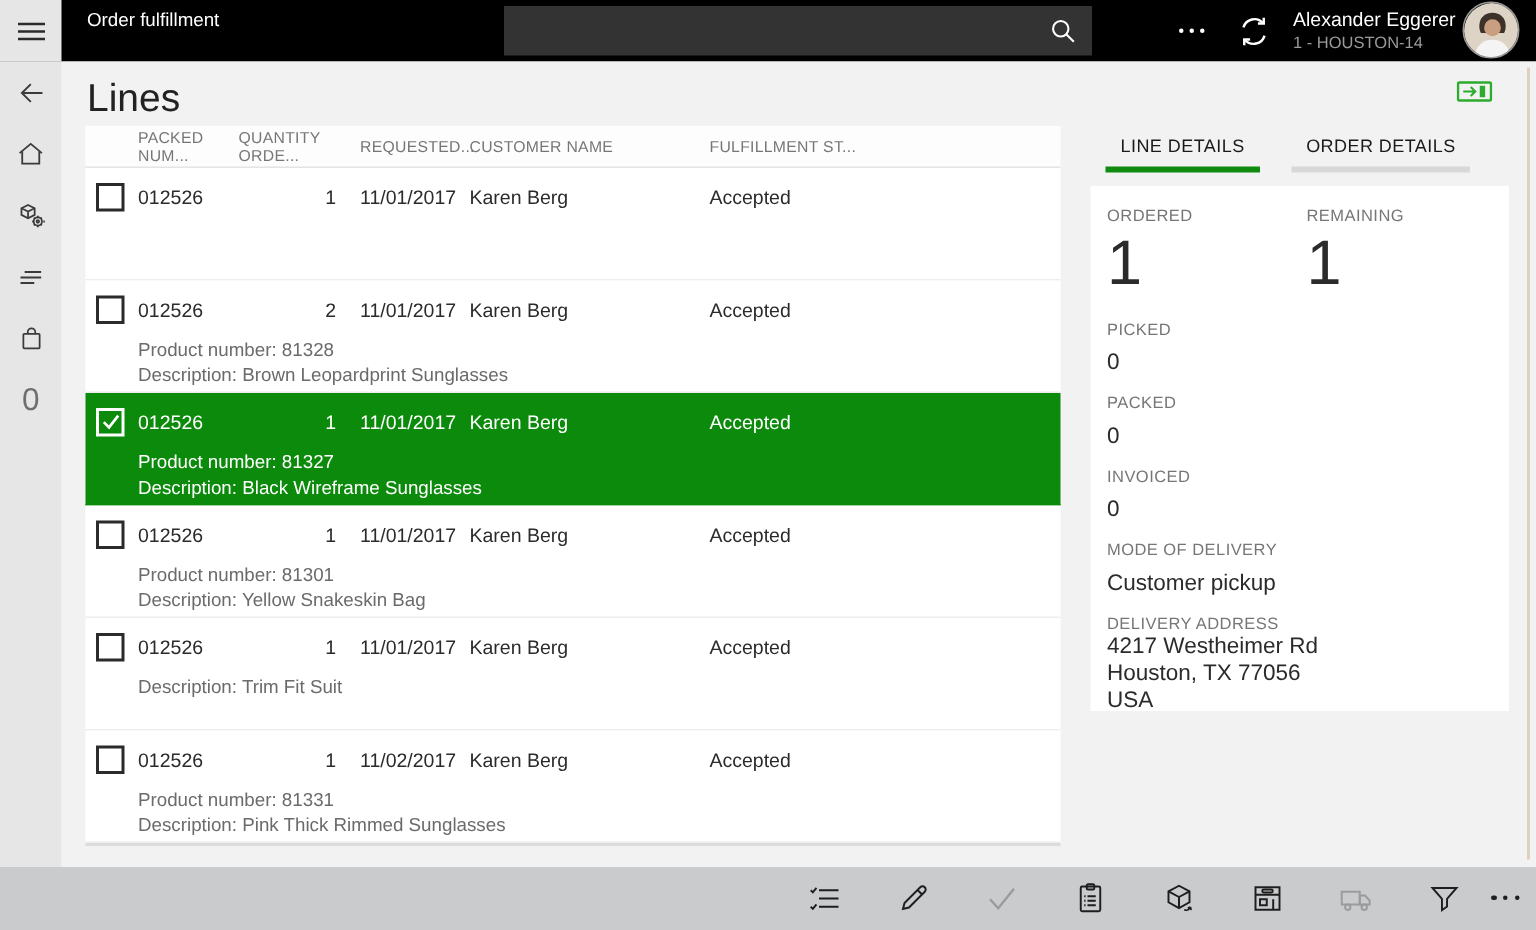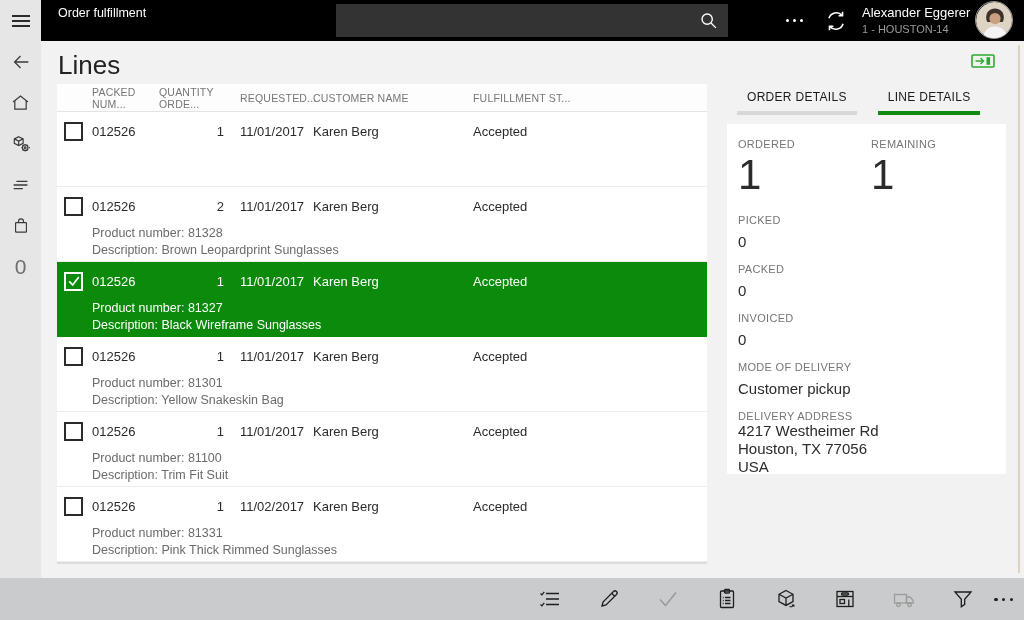--- a/index.html
+++ b/index.html
@@ -267,21 +267,20 @@
         <span class="checkbox">
           
         </span>
       </div>
       <div class="cell">012526</div>
       <div class="cell cell-qty">1</div>
       <div class="cell cell-date">11/01/2017</div>
       <div class="cell">Karen Berg</div>
       <div class="cell">Accepted</div>
     </div>
-    <div class="row-sub"><span>Product number:</span> <span>81100</span></div>
     <div class="row-sub"><span>Description:</span> <span>Trim Fit Suit</span></div>
   </div>
           <div class="row">
     <div class="row-main">
       <div class="cell cell-check">
         <span class="checkbox">
           
         </span>
       </div>
       <div class="cell">012526</div>
@@ -291,22 +290,22 @@
       <div class="cell">Accepted</div>
     </div>
     <div class="row-sub"><span>Product number:</span> <span>81331</span></div>
     <div class="row-sub"><span>Description:</span> <span>Pink Thick Rimmed Sunglasses</span></div>
   </div>
         </div>
     </div>
 
     <div class="panel">
       <div class="panel-tabs">
+        <div class="tab active">LINE DETAILS</div>
         <div class="tab inactive">ORDER DETAILS</div>
-        <div class="tab active">LINE DETAILS</div>
       </div>
       <div class="panel-card">
         <div class="stats-large">
           <div>
             <div class="stat-label">ORDERED</div>
             <div class="stat-big">1</div>
           </div>
           <div>
             <div class="stat-label">REMAINING</div>
             <div class="stat-big">1</div>

